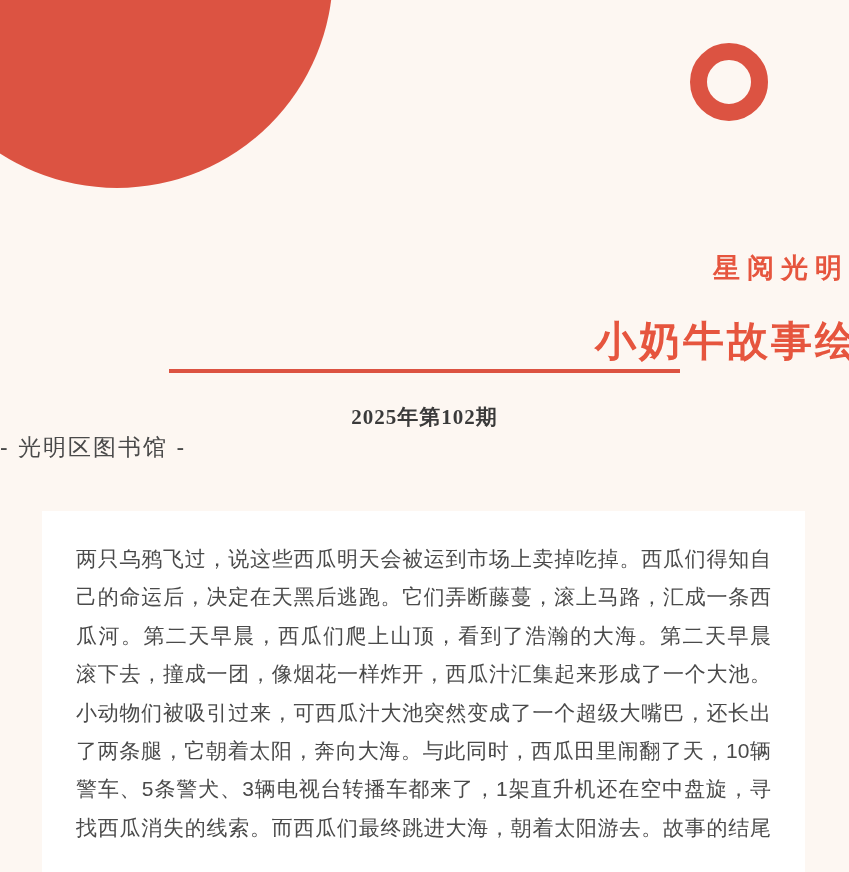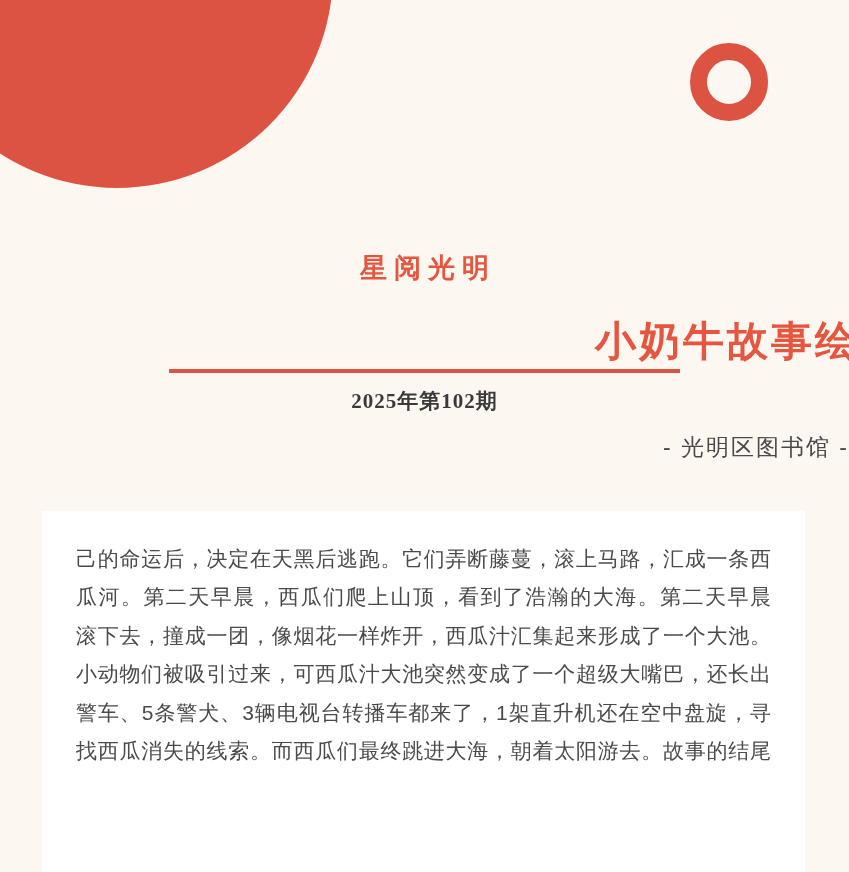--- a/index.html
+++ b/index.html
@@ -25,48 +25,48 @@
     box-sizing: border-box;
     border: 17px solid #DC5342;
     border-radius: 50%;
     background: transparent;
   }
 
   
   .masthead { position: absolute; left: 0; top: 0; width: 849px; }
   .title-line1 {
     position: absolute; top: 252px; left: 0; width: 100%;
-    margin: 0; text-align: center;
+    margin: 0; text-align: right;
     font-size: 27px; font-weight: bold;
     color: #E6553E; letter-spacing: 7px; text-indent: 7px;
     line-height: 1.2;
   }
   .title-line2 {
     position: absolute; top: 307px; left: 0; width: 100%;
     margin: 10px; text-align: right;
     font-size: 41px; font-weight: bold;
     color: #E6553E; letter-spacing: 3px; text-indent: 3px;
     line-height: 1.2;
   }
   .divider {
     position: absolute; top: 369px; left: 169px;
     width: 511px; height: 4px;
     background: #DC5342;
   }
   .issue-line {
-    position: absolute; top: 389px; left: 0; width: 100%;
+    position: absolute; top: 405px; left: 0; width: 100%;
     margin: 0; text-align: center;
     font-family: "Liberation Serif", serif;
     font-size: 21px; font-weight: bold;
     color: #3A3A3A; letter-spacing: 1px;
     line-height: 1.2;
   }
   .org-line {
     position: absolute; top: 434px; left: 0; width: 100%;
-    margin: 0; text-align: right;
+    margin: 0; text-align: left;
     font-size: 23px; font-weight: normal;
     color: #4A4A4A; letter-spacing: 2px;
     line-height: 1.2;
   }
 
   
   .story-card {
     position: absolute; left: 42px; top: 511px;
     width: 763px; height: 420px;
     box-sizing: border-box;
@@ -95,21 +95,23 @@
 
   <header class="masthead">
     <h1 class="title-line1">星阅光明</h1>
     <h2 class="title-line2">小奶牛故事绘</h2>
     <div class="divider"></div>
     <p class="issue-line">2025年第102期</p>
     <p class="org-line">- 光明区图书馆 -</p>
   </header>
 
   <main class="story-card">
+    <p class="story-line">两只乌鸦飞过，说这些西瓜明天会被运到市场上卖掉吃掉。西瓜们得知自</p>
     <p class="story-line">己的命运后，决定在天黑后逃跑。它们弄断藤蔓，滚上马路，汇成一条西</p>
     <p class="story-line">瓜河。第二天早晨，西瓜们爬上山顶，看到了浩瀚的大海。第二天早晨</p>
     <p class="story-line">滚下去，撞成一团，像烟花一样炸开，西瓜汁汇集起来形成了一个大池。</p>
     <p class="story-line">小动物们被吸引过来，可西瓜汁大池突然变成了一个超级大嘴巴，还长出</p>
+    <p class="story-line">了两条腿，它朝着太阳，奔向大海。与此同时，西瓜田里闹翻了天，10辆</p>
     <p class="story-line">警车、5条警犬、3辆电视台转播车都来了，1架直升机还在空中盘旋，寻</p>
     <p class="story-line">找西瓜消失的线索。而西瓜们最终跳进大海，朝着太阳游去。故事的结尾</p>
   </main>
 
 </div>
 
 </body></html>

